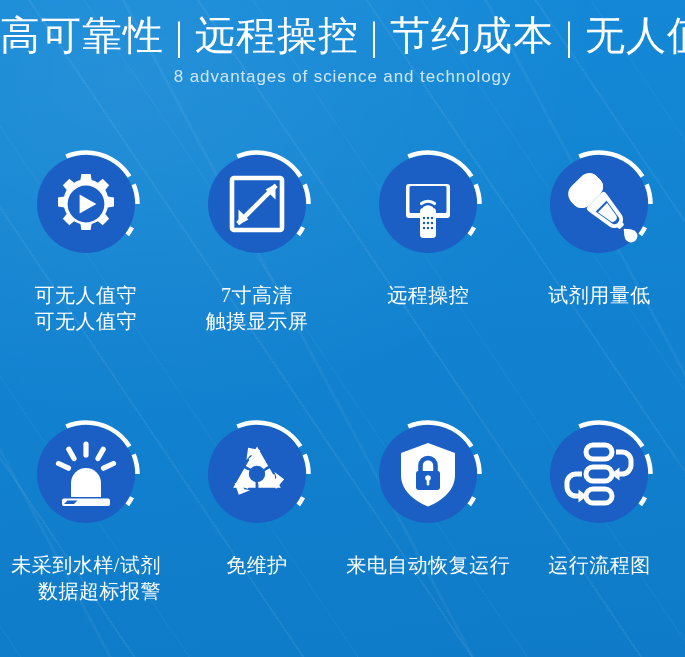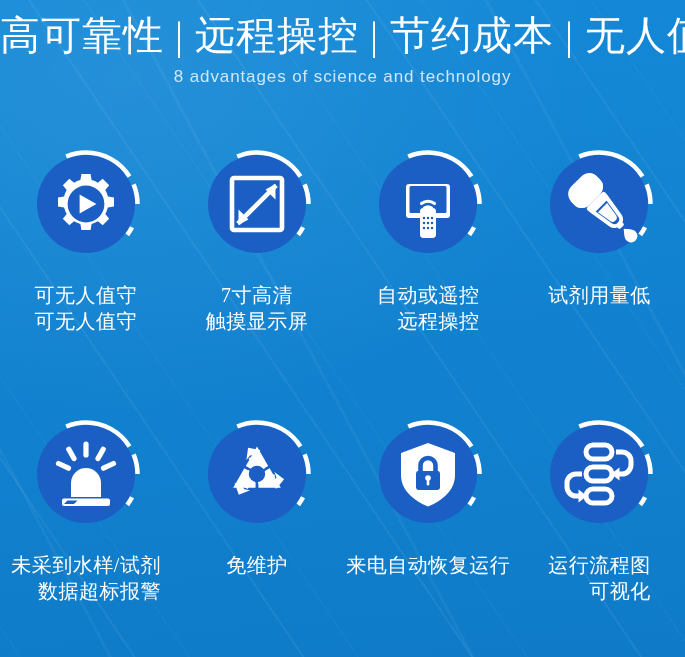--- a/index.html
+++ b/index.html
@@ -212,21 +212,20 @@
             <circle cx="52" cy="75" r="1.25"></circle>
             <circle cx="56" cy="75" r="1.25"></circle>
             <circle cx="60" cy="75" r="1.25"></circle>
             <circle cx="52" cy="80" r="1.25"></circle>
             <circle cx="56" cy="80" r="1.25"></circle>
             <circle cx="60" cy="80" r="1.25"></circle>
           </g>
         </svg>
       </div>
       <div class="caption">
-        <span class="l1">自动或遥控</span>
         <span class="l2">远程操控</span>
       </div>
     </div>
 
     <div class="cell">
       <div class="badge">
         <svg viewBox="0 0 112 112">
           <circle cx="56" cy="56" r="49" fill="#1c5fc4"></circle>
           <circle cx="56" cy="56" r="51.5" fill="none" stroke="#ffffff" stroke-width="4.5" stroke-dasharray="72 9 44 9 189" stroke-dashoffset="-222"></circle>
           <g transform="rotate(-45 56 56)">
@@ -354,18 +353,17 @@
           <path d="M76.5,49.5 l0,13 -8.5,-6.5 z" fill="#ffffff"></path>
 
           <g fill="none" stroke="#ffffff" stroke-width="5" stroke-linecap="butt">
             <path d="M39,56 h-6 a9,9 0 0 0 -9,9 v4 a9,9 0 0 0 9,9 h4"></path>
           </g>
           <path d="M35.5,71.5 l0,13 8.5,-6.5 z" fill="#ffffff"></path>
         </svg>
       </div>
       <div class="caption">
         <span class="l1">运行流程图</span>
-        <span class="l2">可视化</span>
       </div>
     </div>
 
   </div>
 </div>
 
 </body></html>

